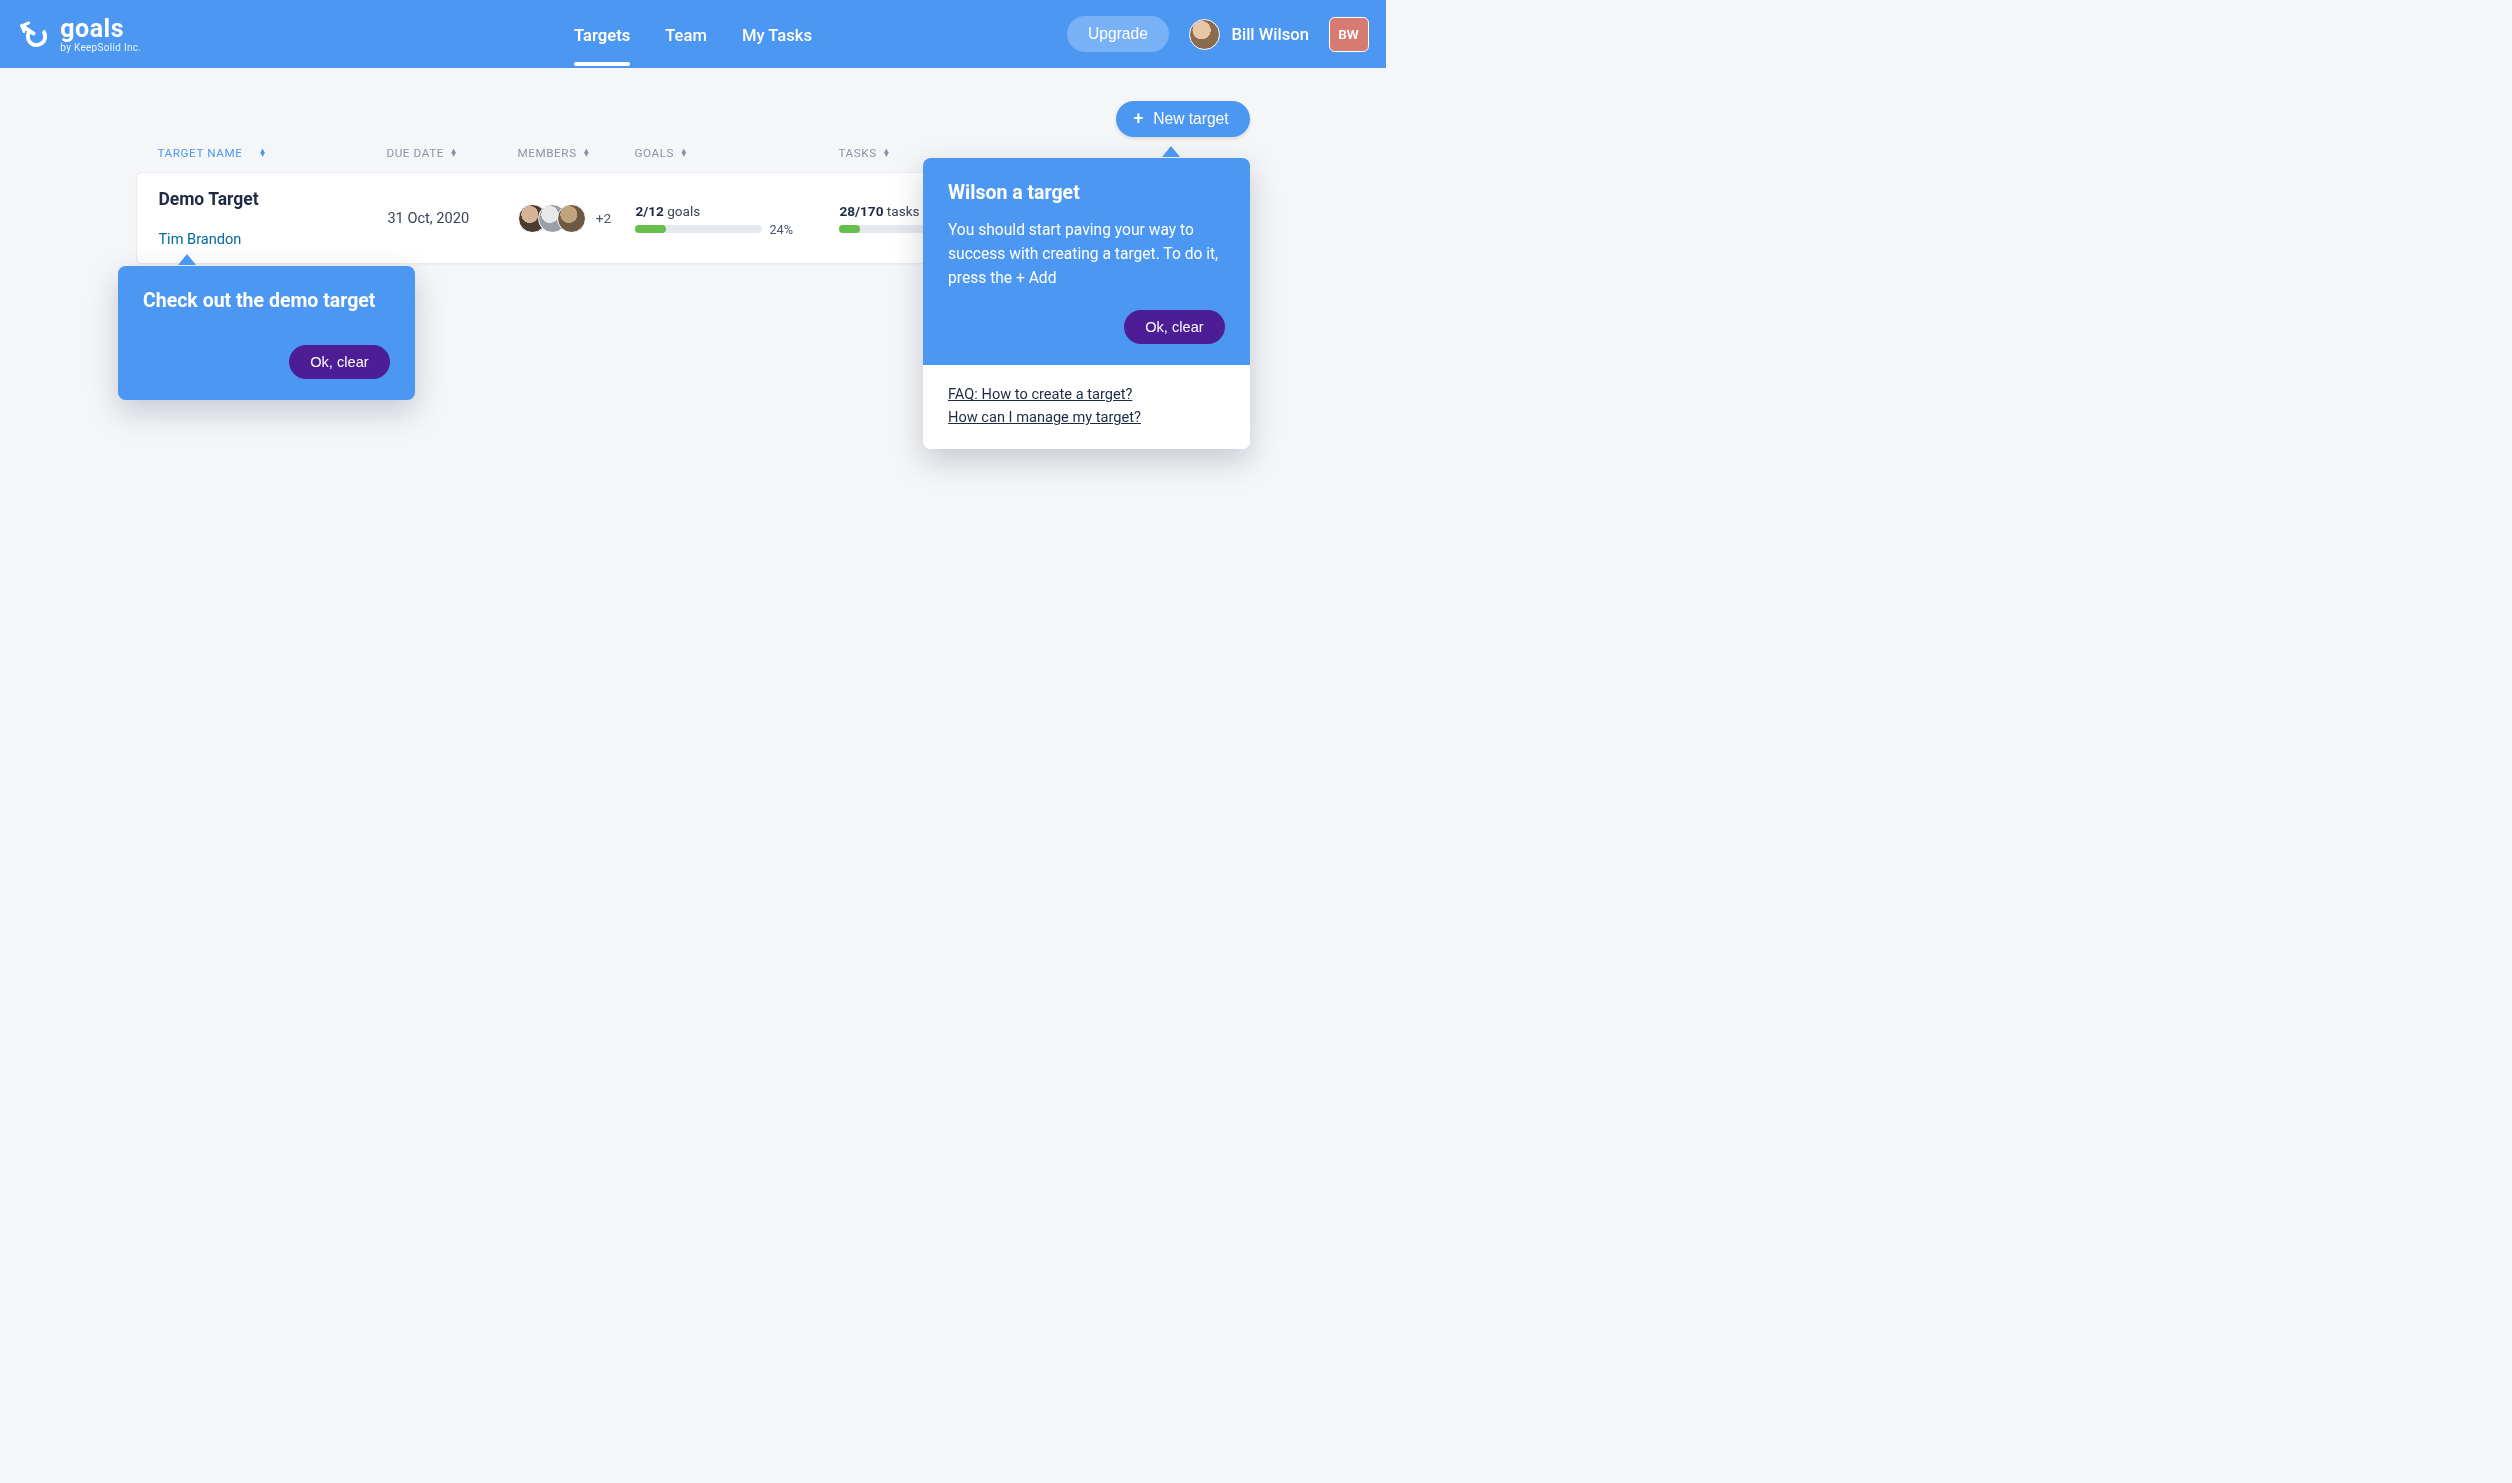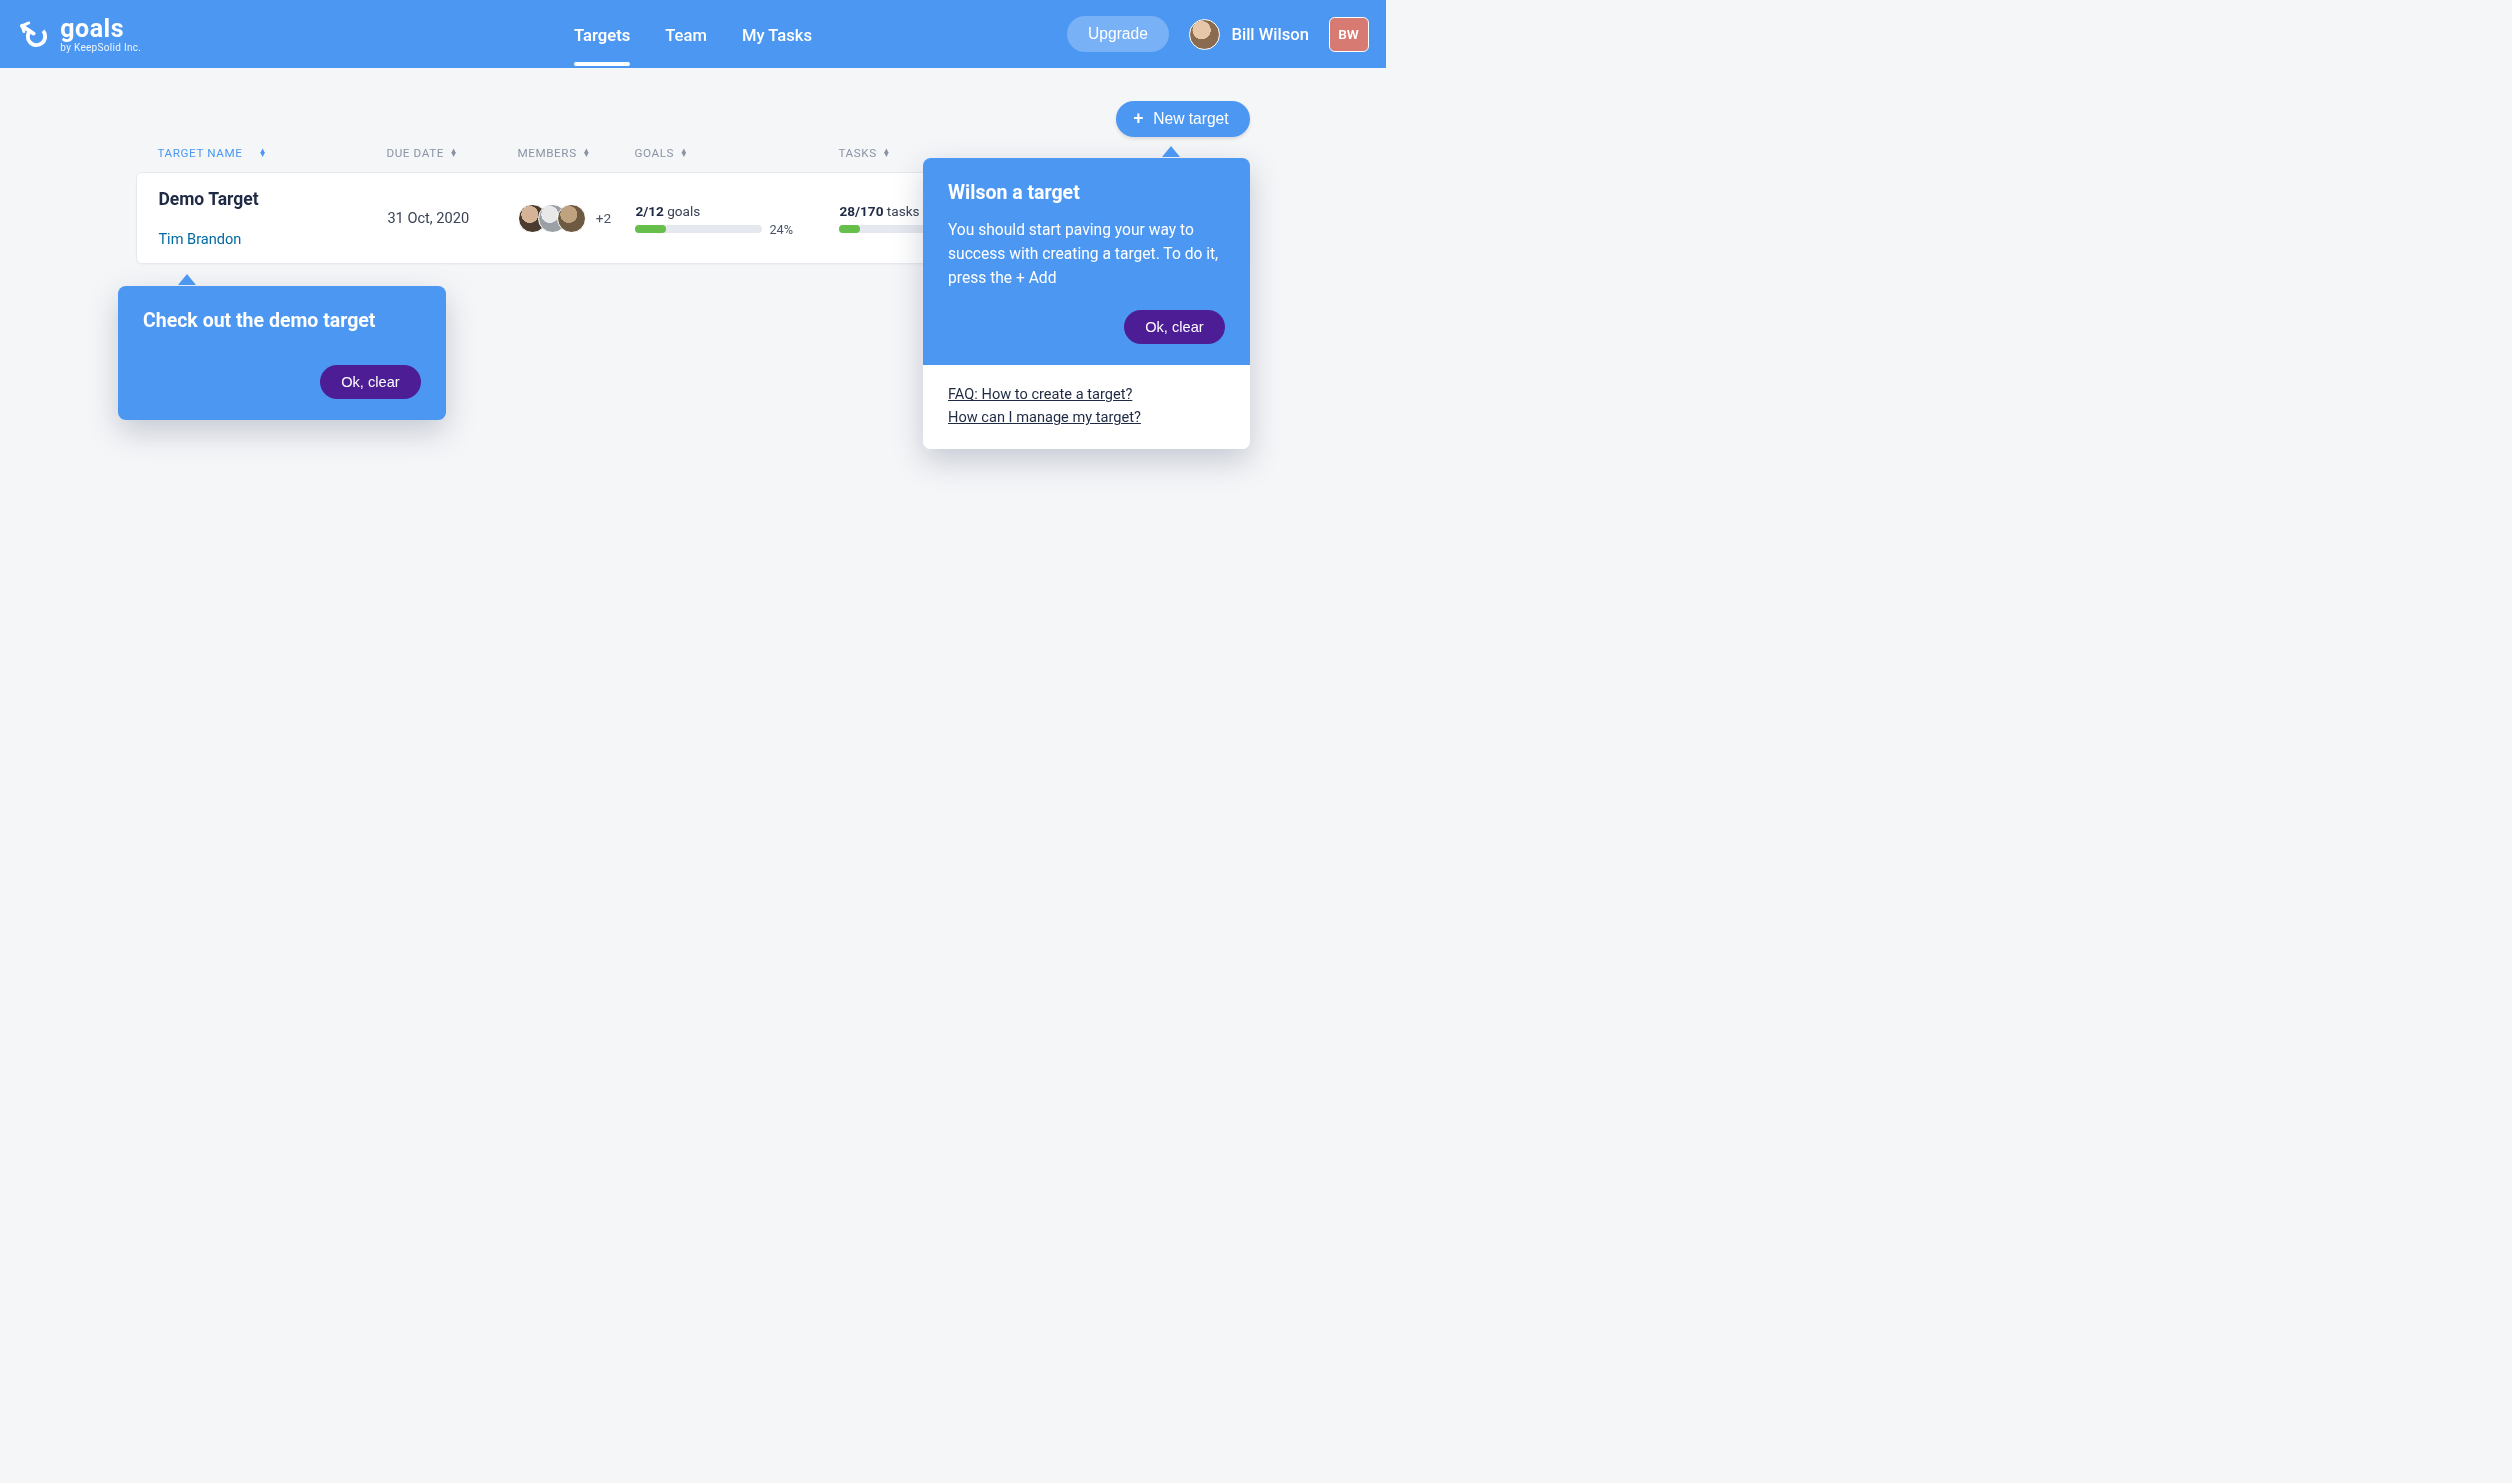--- a/index.html
+++ b/index.html
@@ -129,21 +129,21 @@
   .tip h3 { font-size:19.5px; font-weight:700; margin-bottom:13.6px; }
   .tip p { font-size:15.6px; line-height:1.55; font-weight:400; }
   .tip .ok {
     margin-top:19.5px; float:right;
     background:#4c1d95; color:#fff; border:none; border-radius:19.5px;
     padding:8.8px 21.4px; font-size:14.6px; cursor:pointer;
   }
   .tip::after { content:""; display:block; clear:both; }
 
   #tip-demo {
-    left:118px; top:286px; width:328px;
+    left:118px; top:266px; width:297px;
   }
   #tip-demo::before { top:-11.7px; left:60px; }
 
   #tip-create-wrap {
     position:absolute; left:923px; top:158px; width:327px; z-index:20;
     background:#fff; border-radius:7.8px; box-shadow: 0 11.7px 31px rgba(30,45,80,.22);
     overflow:visible;
   }
   #tip-create {
     position:relative; border-radius:7.8px 7.8px 0 0; box-shadow:none;

